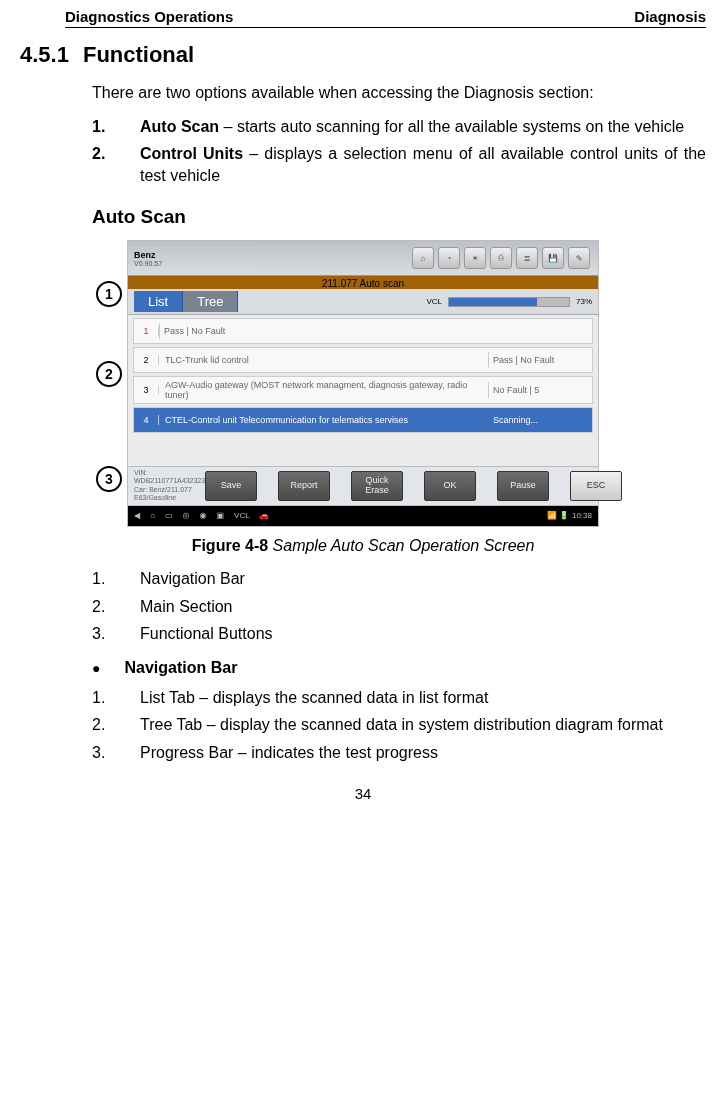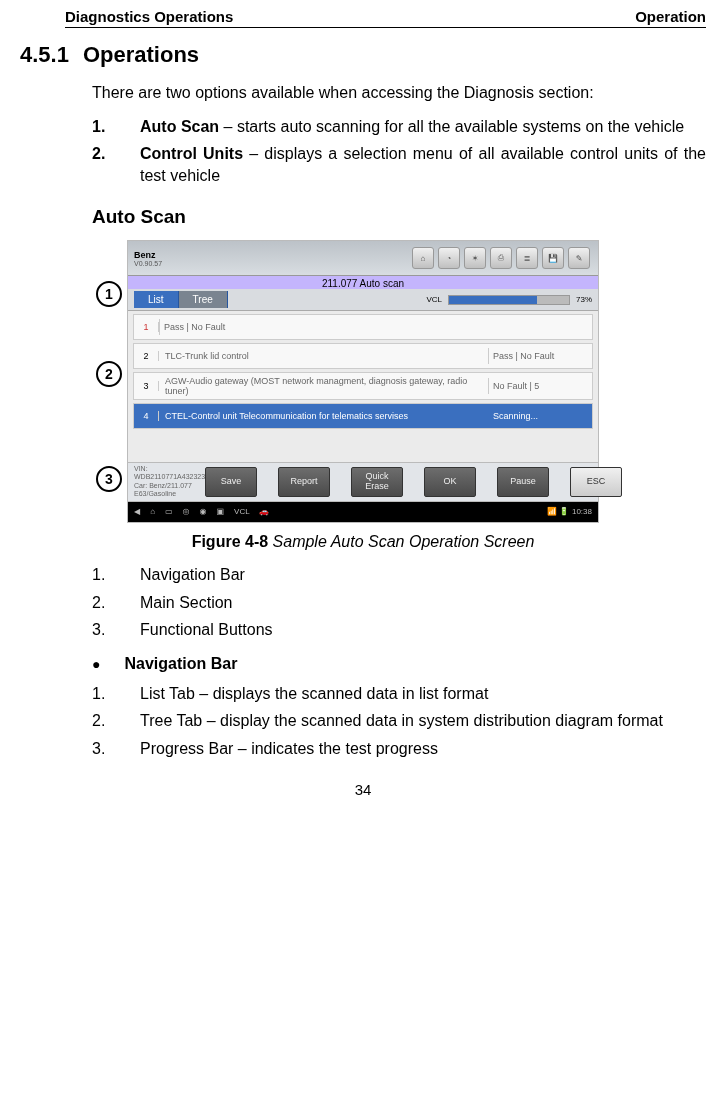--- a/index.html
+++ b/index.html
@@ -90,33 +90,33 @@
     font-size: 8px;
   }
   .fig-top .left .l1 { font-weight: bold; font-size: 9px; }
   .fig-top .left .l2 { font-size: 7px; color:#555; }
   .fig-top .tool { width:20px; height:20px; background:linear-gradient(#f0f0f0,#c0c0c0); border:1px solid #999; border-radius:3px; margin:0 2px; display:flex;align-items:center;justify-content:center;color:#555; }
   .fig-top .tools { display:flex; }
   .scan-title {
     text-align: center;
     font-size: 10px;
     padding: 2px 0 0 0;
-    background: #c4b5fd;
+    background: #a16207;
   }
   .fig-vcl-row {
     display: flex;
     align-items: center;
     background: #d9dce0;
     padding: 2px 6px;
     font-size: 8px;
     border-bottom: 1px solid #aaa;
   }
   .tab {
     padding: 3px 14px;
-    font-size: 10px;
+    font-size: 13px;
     color: #fff;
     background: #3a6fbf;
     border-right: 1px solid #2656a0;
   }
   .tab.inactive { background:#7a8490; }
   .prog-wrap { flex:1; display:flex; justify-content:flex-end; align-items:center; gap:6px; }
   .prog { width:120px; height:8px; background:#bbb; border:1px solid #999; position:relative; }
   .prog-fill { height:100%; width:73%; background:#3a6fbf; }
   .scan-list { background:#ebebeb; min-height:130px; }
   .scan-row {
@@ -192,25 +192,25 @@
 
   .page-num { text-align:center; font-size:15px; margin-top:22px; }
 </style>
 </head>
 <body>
 
 <div class="page">
 
   <div class="header">
     <span>Diagnostics Operations</span>
-    <span>Operation</span>
+    <span>Diagnosis</span>
   </div>
 
   <div class="h451">
-    <span class="num">4.5.1</span><span>Operations</span>
+    <span class="num">4.5.1</span><span>Functional</span>
   </div>
 
   <div class="body-text">
     <p>There are two options available when accessing the Diagnosis section:</p>
 
     <div class="ol">
       <div class="ol-item">
         <div class="marker">1.</div>
         <div class="content"><span class="lead">Auto Scan</span><span> – starts auto scanning for all the available systems on the vehicle</span></div>
       </div>

